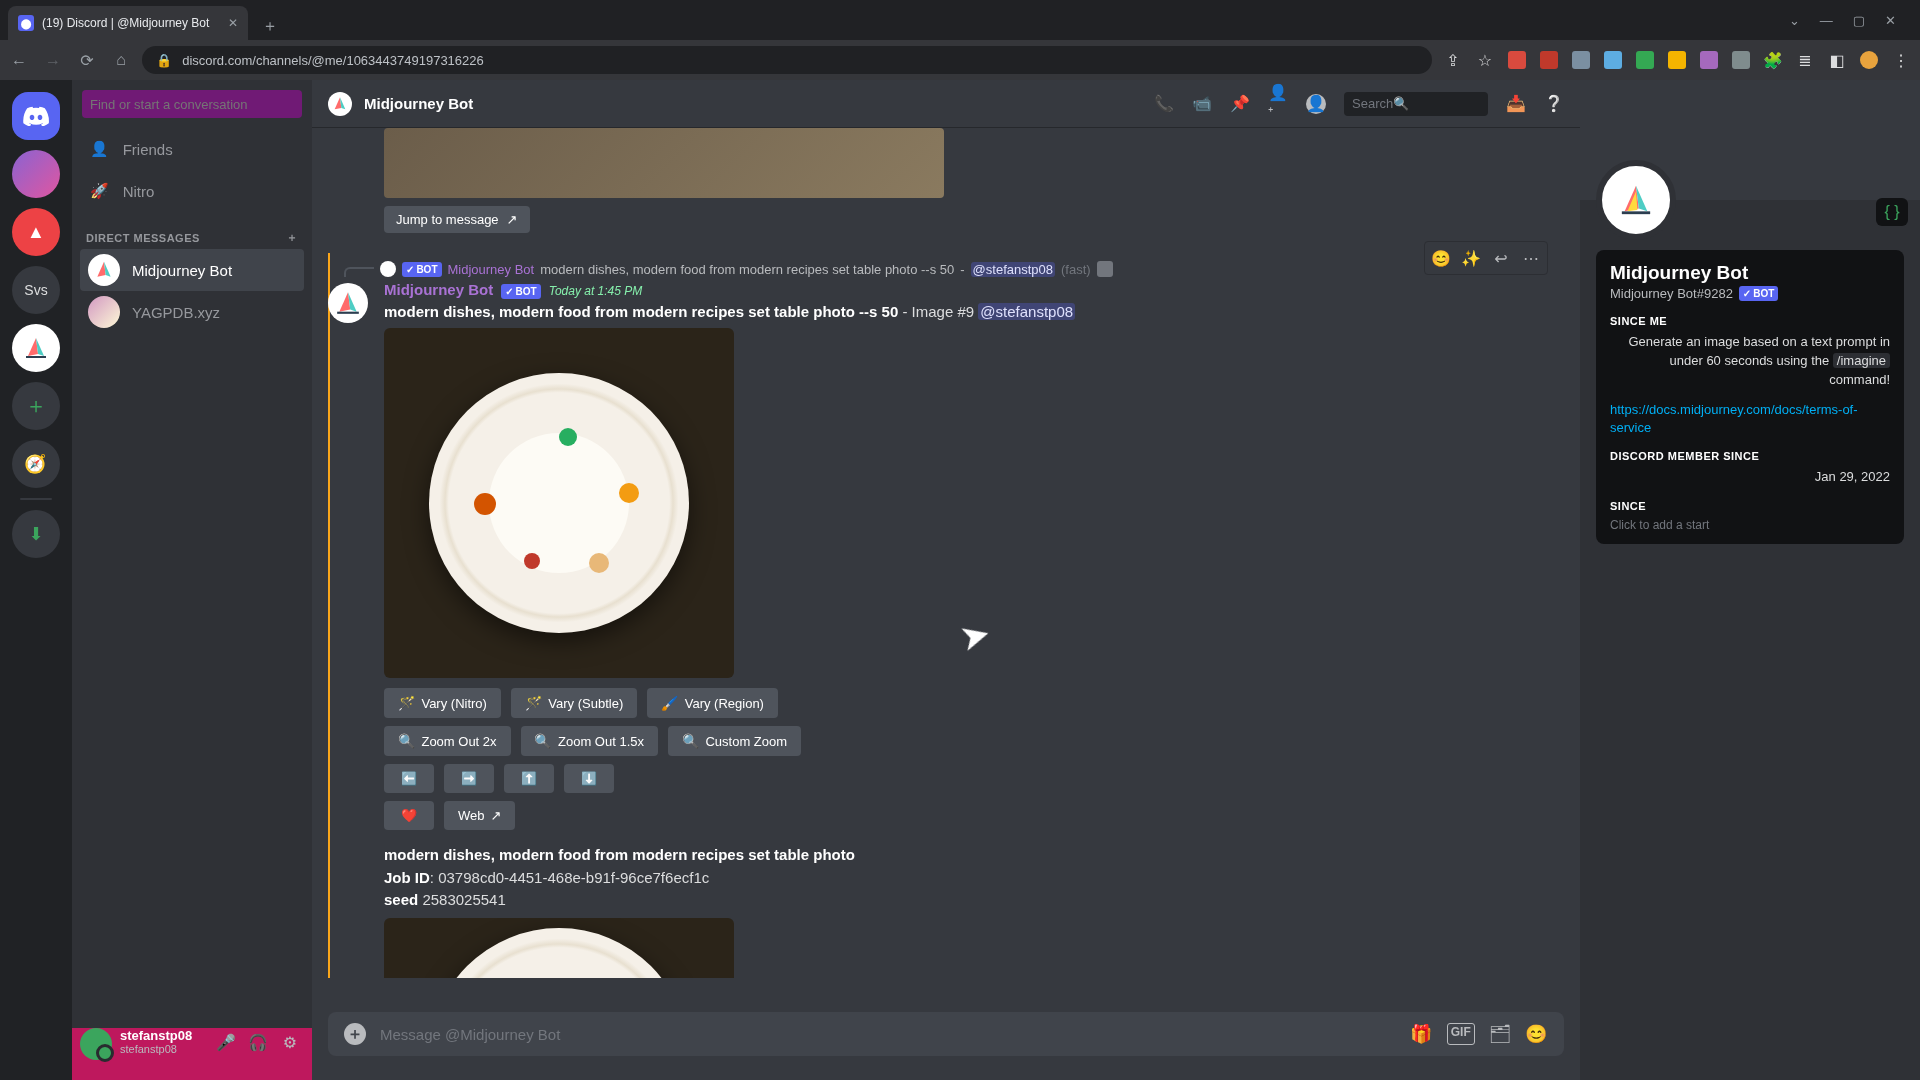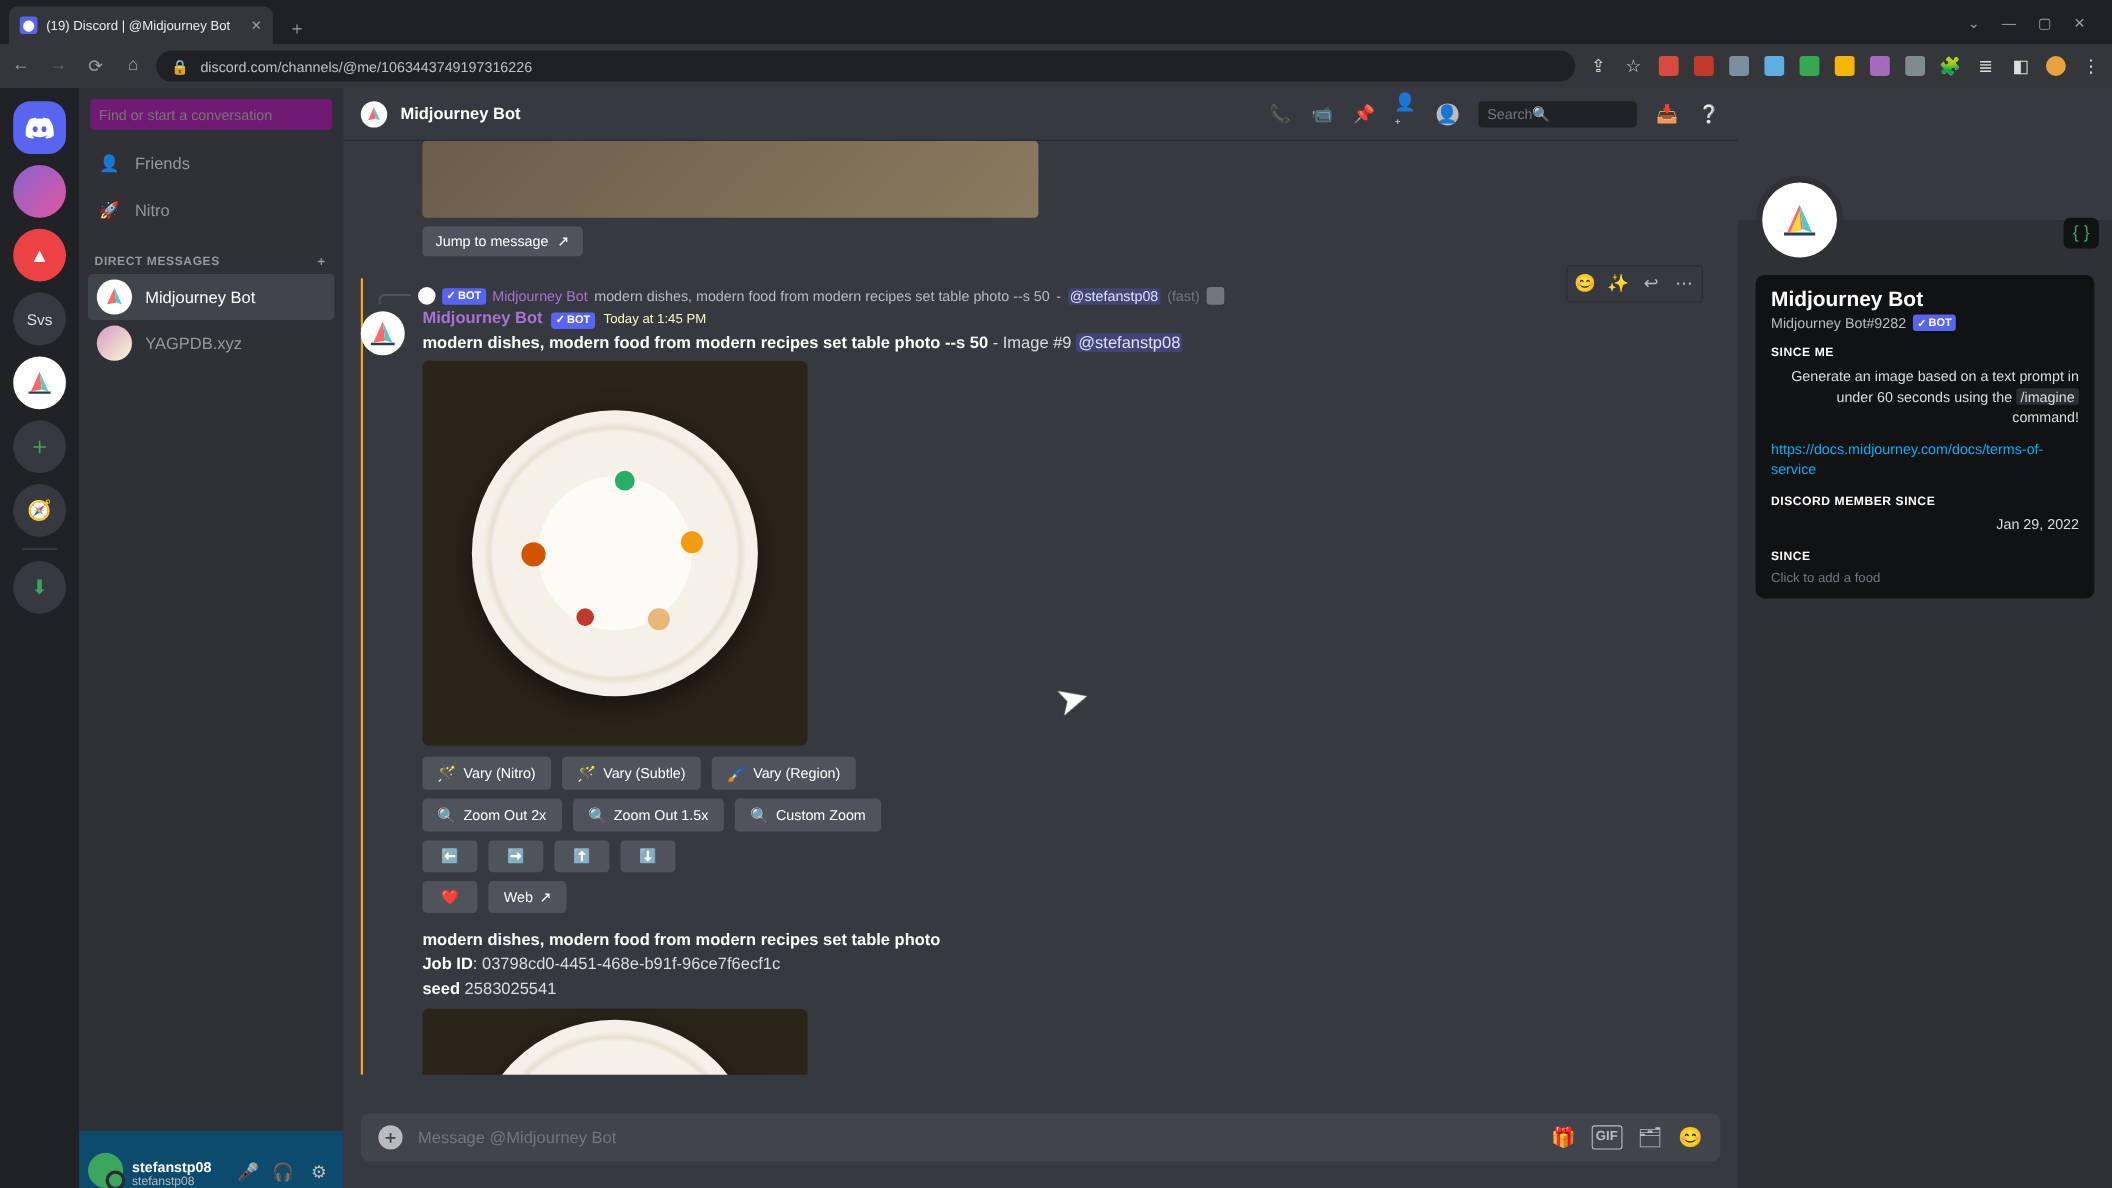--- a/index.html
+++ b/index.html
@@ -40,21 +40,21 @@
 .dm-search { padding: 10px; }
 .dm-search-input { width: 100%; height: 28px; background: #701a75; border: none; border-radius: 4px; padding: 0 8px; color: #a3a6aa; font-size: 13px; }
 .dm-nav { padding: 0 8px; }
 .dm-nav-item { height: 42px; display: flex; align-items: center; gap: 14px; padding: 0 10px; border-radius: 4px; cursor: pointer; color: #96989d; font-size: 15px; }
 .dm-header { padding: 18px 14px 4px; font-size: 11px; font-weight: 700; color: #96989d; letter-spacing: .5px; display: flex; justify-content: space-between; align-items: center; }
 .dm-list { padding: 0 8px; flex: 1; overflow: hidden; }
 .dm-item { height: 42px; display: flex; align-items: center; gap: 12px; padding: 0 8px; border-radius: 4px; cursor: pointer; color: #96989d; font-size: 15px; }
 .dm-item.active { background: #40444b; color: #fff; }
 .dm-avatar { width: 32px; height: 32px; border-radius: 50%; background: linear-gradient(135deg,#fff,#f0c); }
 .dm-avatar.mj { background: #fff; display: flex; align-items: center; justify-content: center; }
-.user-panel { height: 52px; background: #0c4a6e; display: flex; align-items: flex-end; padding: 0 8px; gap: 8px; }
+.user-panel { height: 52px; background: #be185d; display: flex; align-items: flex-start; padding: 0 8px; gap: 8px; }
 .user-avatar { width: 32px; height: 32px; border-radius: 50%; background: #3ba55d; position: relative; }
 .user-avatar::after { content:''; position:absolute; right:-2px; bottom:-2px; width:12px; height:12px; background:#3ba55d; border:3px solid #292b2f; border-radius:50%; }
 .user-info { flex: 1; min-width: 0; }
 .user-name { font-size: 13px; font-weight: 600; color: #fff; }
 .user-tag { font-size: 11px; color: #b9bbbe; }
 .user-controls { display: flex; gap: 4px; }
 .user-ctrl { width: 28px; height: 28px; display: flex; align-items: center; justify-content: center; color: #b9bbbe; cursor: pointer; border-radius: 4px; }
 
 .chat-column { flex: 1; display: flex; flex-direction: column; background: #36393f; min-width: 0; }
 .chat-header { height: 48px; border-bottom: 1px solid #26282c; display: flex; align-items: center; padding: 0 16px; gap: 12px; }
@@ -78,21 +78,21 @@
 .bot-tag { background: #5865f2; color: #fff; font-size: 10px; font-weight: 600; padding: 0 4px; border-radius: 3px; display: inline-flex; align-items: center; gap: 2px; height: 15px; }
 .reply-author { color: #a972d4; font-weight: 500; }
 .reply-text { color: #b9bbbe; white-space: nowrap; overflow: hidden; text-overflow: ellipsis; max-width: 500px; }
 .reply-mention { color: #dee0fc; background: rgba(88,101,242,.3); padding: 0 2px; border-radius: 3px; }
 .reply-suffix { color: #72767d; }
 .reply-img-icon { width: 16px; height: 16px; background: #72767d; border-radius: 3px; }
 
 .msg-head { display: flex; align-items: baseline; gap: 8px; position: relative; margin-left: -56px; padding-left: 56px; }
 .msg-avatar { position: absolute; left: 0; top: 2px; width: 40px; height: 40px; border-radius: 50%; background: #fff; display: flex; align-items: center; justify-content: center; }
 .msg-author { color: #a972d4; font-weight: 600; font-size: 15px; }
-.msg-timestamp { color: #fef9c3; font-size: 12px; }
+.msg-timestamp { color: #86efac; font-size: 12px; font-style: italic; }
 .msg-content { font-size: 15px; line-height: 1.4; color: #dcddde; margin-top: 2px; }
 .msg-content strong { color: #fff; font-weight: 700; }
 .mention { color: #dee0fc; background: rgba(88,101,242,.3); padding: 0 2px; border-radius: 3px; }
 
 .gen-image { width: 350px; height: 350px; background: #2b2419; border-radius: 6px; margin-top: 6px; display: flex; align-items: center; justify-content: center; position: relative; overflow: hidden; cursor: pointer; }
 .plate-art { width: 260px; height: 260px; border-radius: 50%; background: radial-gradient(circle, #f5f0e8 0%, #f5f0e8 60%, #e8e0d0 62%, #f5f0e8 65%); position: relative; box-shadow: 0 8px 24px rgba(0,0,0,.5); }
 .plate-inner { position: absolute; inset: 60px; border-radius: 50%; background: #fdfbf5; }
 .food-dot { position: absolute; border-radius: 50%; }
 
 .action-rows { margin-top: 10px; display: flex; flex-direction: column; gap: 8px; }
@@ -445,21 +445,21 @@
               <span>Generate an image based on a text prompt in under 60 seconds using the </span><span class="profile-cmd">/imagine</span><span> command!</span>
             </div>
             <div style="margin-top:10px"><a class="profile-link">https://docs.midjourney.com/docs/terms-of-service</a></div>
           </div>
           <div class="profile-section">
             <div class="profile-section-title">DISCORD MEMBER SINCE</div>
             <div class="profile-section-text">Jan 29, 2022</div>
           </div>
           <div class="profile-section">
             <div class="profile-section-title">SINCE</div>
-            <div class="profile-note">Click to add a food</div>
+            <div class="profile-note">Click to add a start</div>
           </div>
         </div>
       </div>
     </div>
   </div>
 </div>
 
 <div style="position:fixed;left:960px;top:615px;font-size:36px;color:#fff;pointer-events:none;transform:rotate(-15deg)">➤</div>
 
 </body></html>

